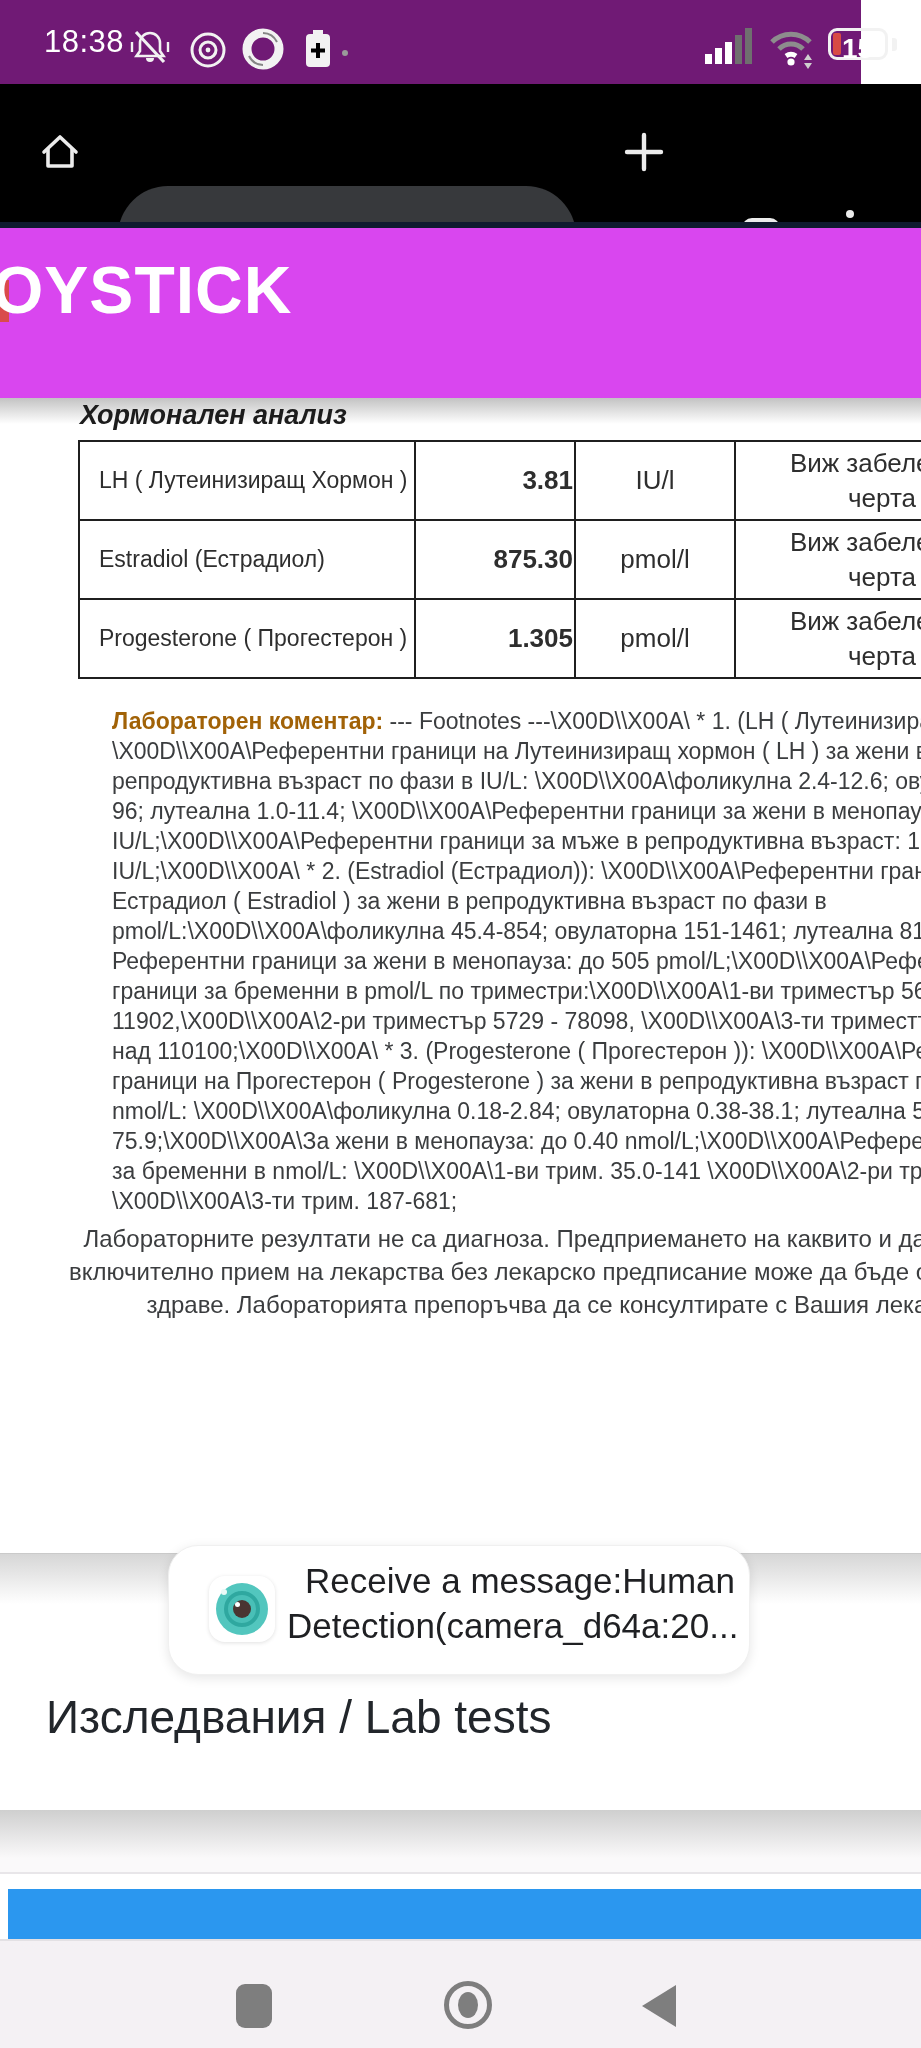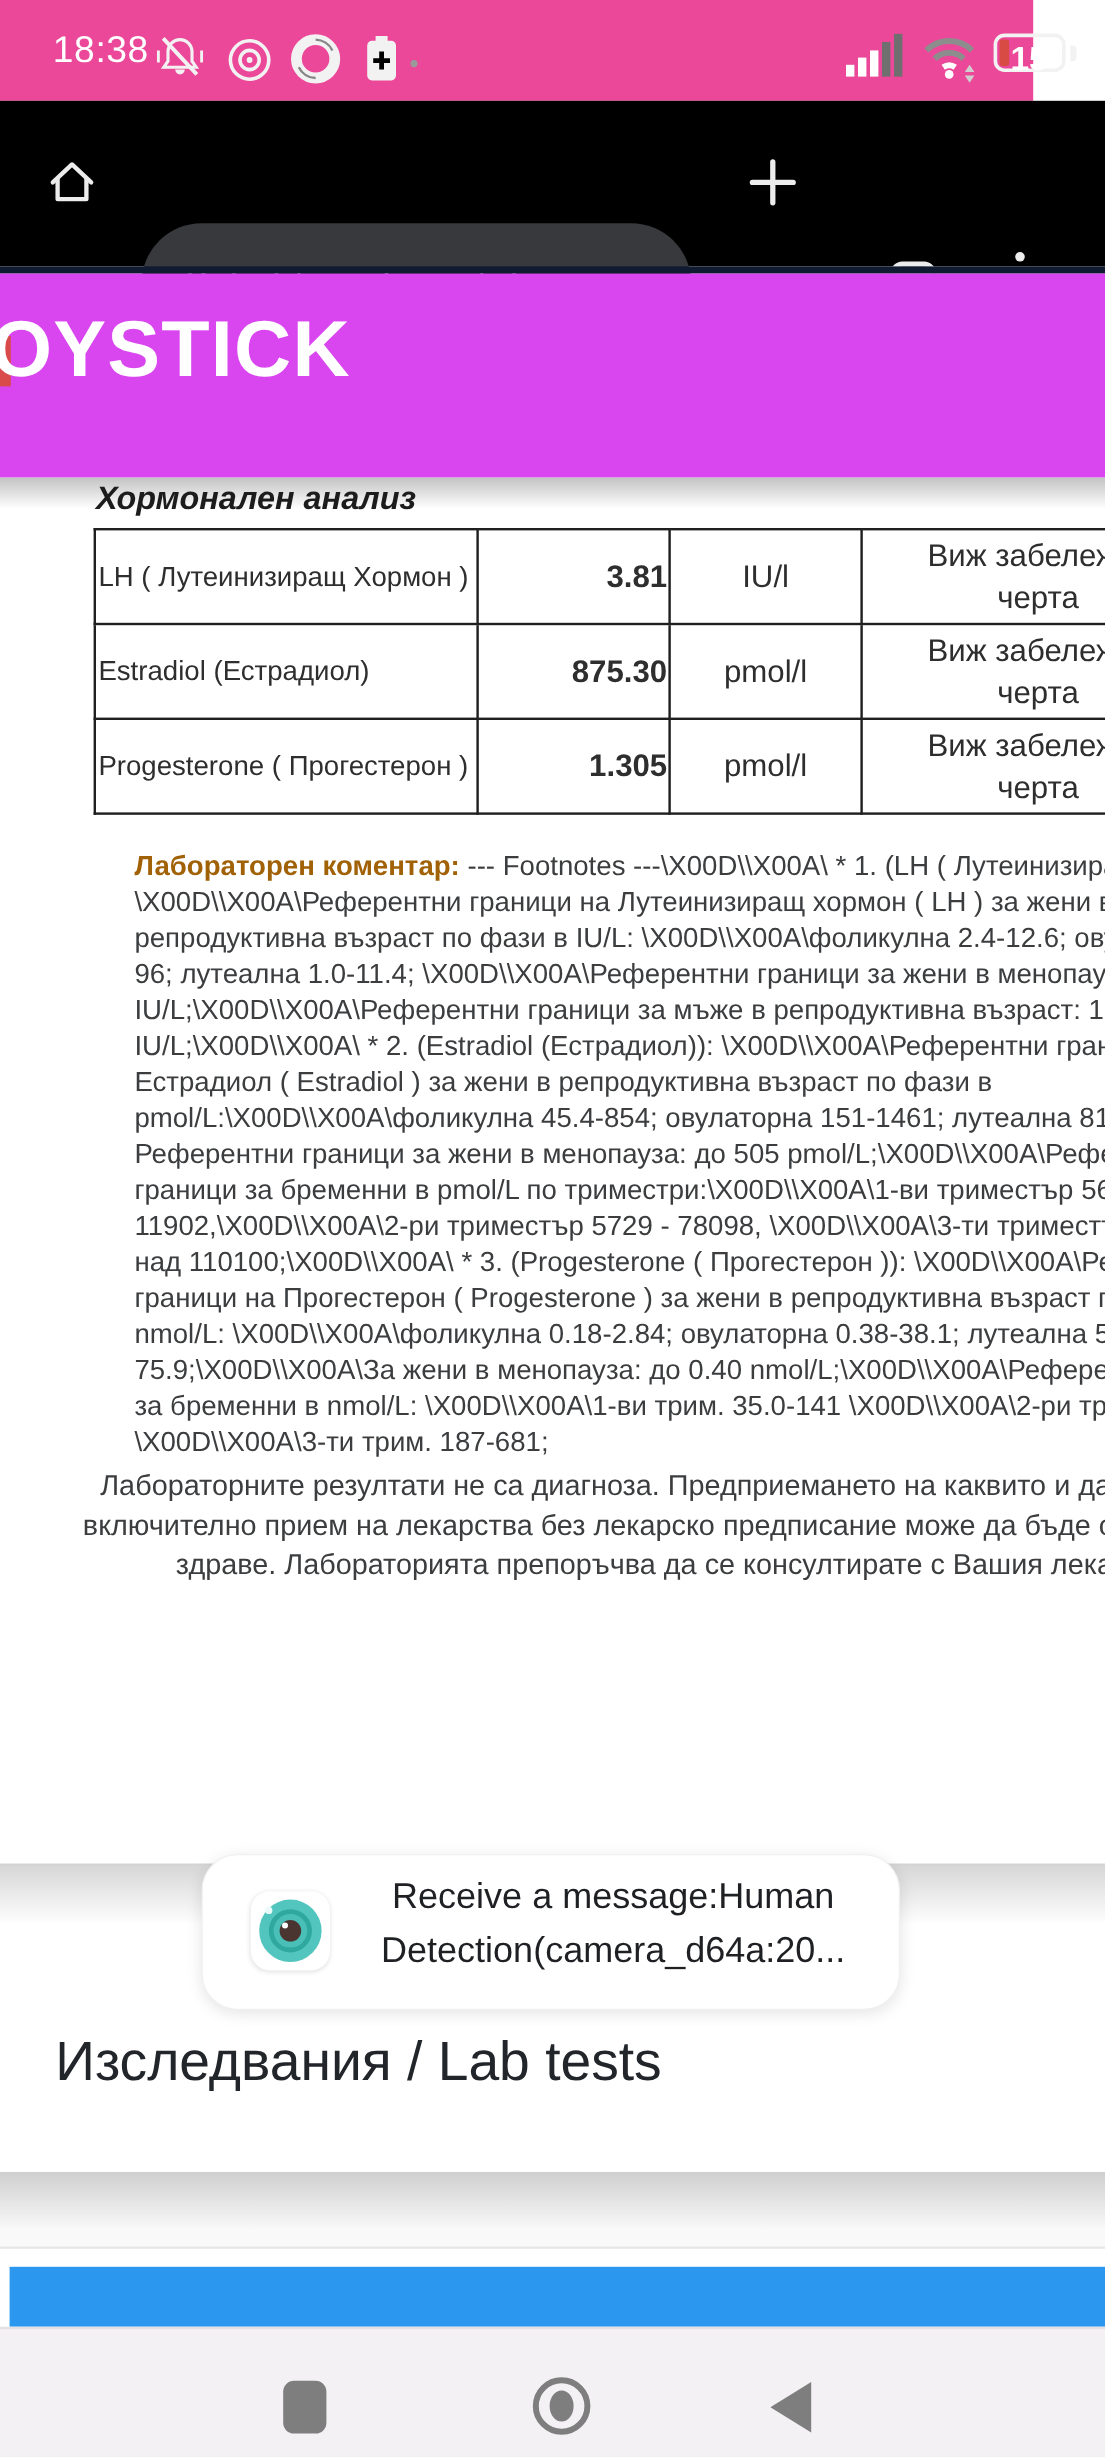--- a/index.html
+++ b/index.html
@@ -2,21 +2,21 @@
 <html><head>
 <meta charset="utf-8">
 <style>
   html,body{margin:0;padding:0}
   body{
     width:921px;height:2048px;position:relative;overflow:hidden;
     background:#ffffff;font-family:"Liberation Sans",sans-serif;
   }
   .abs{position:absolute}
   
-  .status-bar{left:0;top:0;width:861px;height:84px;background:#ec4899}
+  .status-bar{left:0;top:0;width:861px;height:84px;background:#701a75}
   .sb-time{left:44px;top:24px;color:#fff;font-size:31px;font-weight:400;letter-spacing:.5px}
   .sb-dot{left:342px;top:50px;width:6px;height:6px;border-radius:50%;background:#9a9a9a}
   
   .batt{left:828px;top:28px;width:60px;height:32px;border:3px solid #f2f2f2;border-radius:9px;box-sizing:border-box}
   .batt-nub{left:892px;top:38px;width:5px;height:13px;background:#f2f2f2;border-radius:0 3px 3px 0}
   .batt-red{left:833px;top:33px;width:8px;height:22px;background:#d84b44;border-radius:2px}
   .batt-num{left:842px;top:33px;color:#fff;font-size:28px;font-weight:700}
   
   .chrome-bar{left:0;top:84px;width:921px;height:138px;background:#000}
   .url-pill{left:118px;top:102px;width:458px;height:100px;border-radius:50px;background:#37393c;display:flex;align-items:center}
@@ -31,41 +31,41 @@
   
   .site-strip{left:0;top:222px;width:921px;height:6px;background:#101a30}
   .banner{left:0;top:228px;width:921px;height:170px;background:#d946ef}
   .brand{left:-8px;top:24px;color:#fff;font-size:66px;font-weight:700;letter-spacing:1px;white-space:nowrap}
   .brand-red{left:0;top:52px;width:9px;height:42px;background:#d94b4b}
   .shade1{left:0;top:398px;width:921px;height:26px;background:linear-gradient(#c3c3c3,#ffffff)}
   .h-analysis{left:80px;top:400px;font-size:27px;font-weight:700;font-style:italic;color:#1c1c1c;white-space:nowrap}
   
   table.results{position:absolute;left:78px;top:440px;border-collapse:collapse;table-layout:fixed;width:913px}
   table.results td{border:2px solid #1f1f1f;height:75px;color:#2e2e2e;vertical-align:middle;overflow:hidden}
-  td.c-name{width:311px;font-size:23px;padding:0 4px 0 2px;text-align:left}
+  td.c-name{width:311px;font-size:23px;padding:0 4px 0 19px;text-align:left}
   td.c-val{width:156px;font-size:26px;font-weight:700;text-align:right;color:#1d1d1d}
   td.c-unit{width:156px;font-size:26px;text-align:center}
   td.c-note{width:290px;font-size:26px;text-align:center}
   .note-line{line-height:35px;white-space:nowrap}
   
   .comment{left:112px;top:706px;width:1100px}
   .cline{font-size:23px;line-height:30px;color:#3b3d3f;white-space:nowrap}
   .cline b{color:#a16207}
   .disclaimer{left:0;top:1222px;width:1094px;text-align:center}
   .dline{font-size:24px;line-height:33px;color:#3b3d3f;white-space:nowrap}
   
   .toast-band{left:0;top:1553px;width:921px;height:50px;background:linear-gradient(#d6d6d6,#ffffff);border-top:1px solid #cacaca}
   .toast{left:168px;top:1545px;width:580px;height:128px;background:#fff;border:1px solid #f0f0f0;border-radius:30px;box-shadow:0 3px 12px rgba(0,0,0,.10)}
   .toast-icon{position:absolute;left:40px;top:30px;width:66px;height:66px;background:#fff;border-radius:16px;box-shadow:0 1px 4px rgba(0,0,0,.12)}
   .eye-outer{position:absolute;left:7px;top:7px;width:52px;height:52px;border-radius:50%;background:#52c6be}
   .eye-mid{position:absolute;left:15px;top:15px;width:36px;height:36px;border-radius:50%;background:#49bfb7;border:4px solid #2fa8a0;box-sizing:border-box}
   .eye-pupil{position:absolute;left:24px;top:24px;width:18px;height:18px;border-radius:50%;background:#4a3531}
   .eye-glint{position:absolute;left:26px;top:26px;width:5px;height:5px;border-radius:50%;background:#fff}
   .eye-dot{position:absolute;left:12px;top:13px;width:6px;height:6px;border-radius:50%;background:#eafaf8}
-  .toast-text{position:absolute;left:118px;right:14px;top:12px;text-align:center;font-size:30px;line-height:45px;color:#1f2023}
+  .toast-text{position:absolute;left:118px;right:14px;top:12px;text-align:right;font-size:35px;line-height:45px;color:#1f2023}
   .toast-text div{white-space:nowrap}
   
   .h-labtests{left:46px;top:1690px;font-size:46px;font-weight:400;color:#22262b;white-space:nowrap}
   .shade2{left:0;top:1810px;width:921px;height:48px;background:linear-gradient(#cfcfcf,#faf9fa)}
   .foot-gray{left:0;top:1858px;width:921px;height:14px;background:#faf9fa}
   .foot-white{left:0;top:1872px;width:921px;height:17px;background:#fff;border-top:2px solid #e8e6e9;box-sizing:border-box}
   .blue-bar{left:8px;top:1889px;width:913px;height:50px;background:#2b97ef}
   
   .nav-bar{left:0;top:1939px;width:921px;height:109px;background:#f4f1f4;border-top:2px solid #e3e1e4;box-sizing:border-box}
   .nav-recents{left:236px;top:1984px;width:36px;height:44px;border-radius:9px;background:#7e7e7e}

